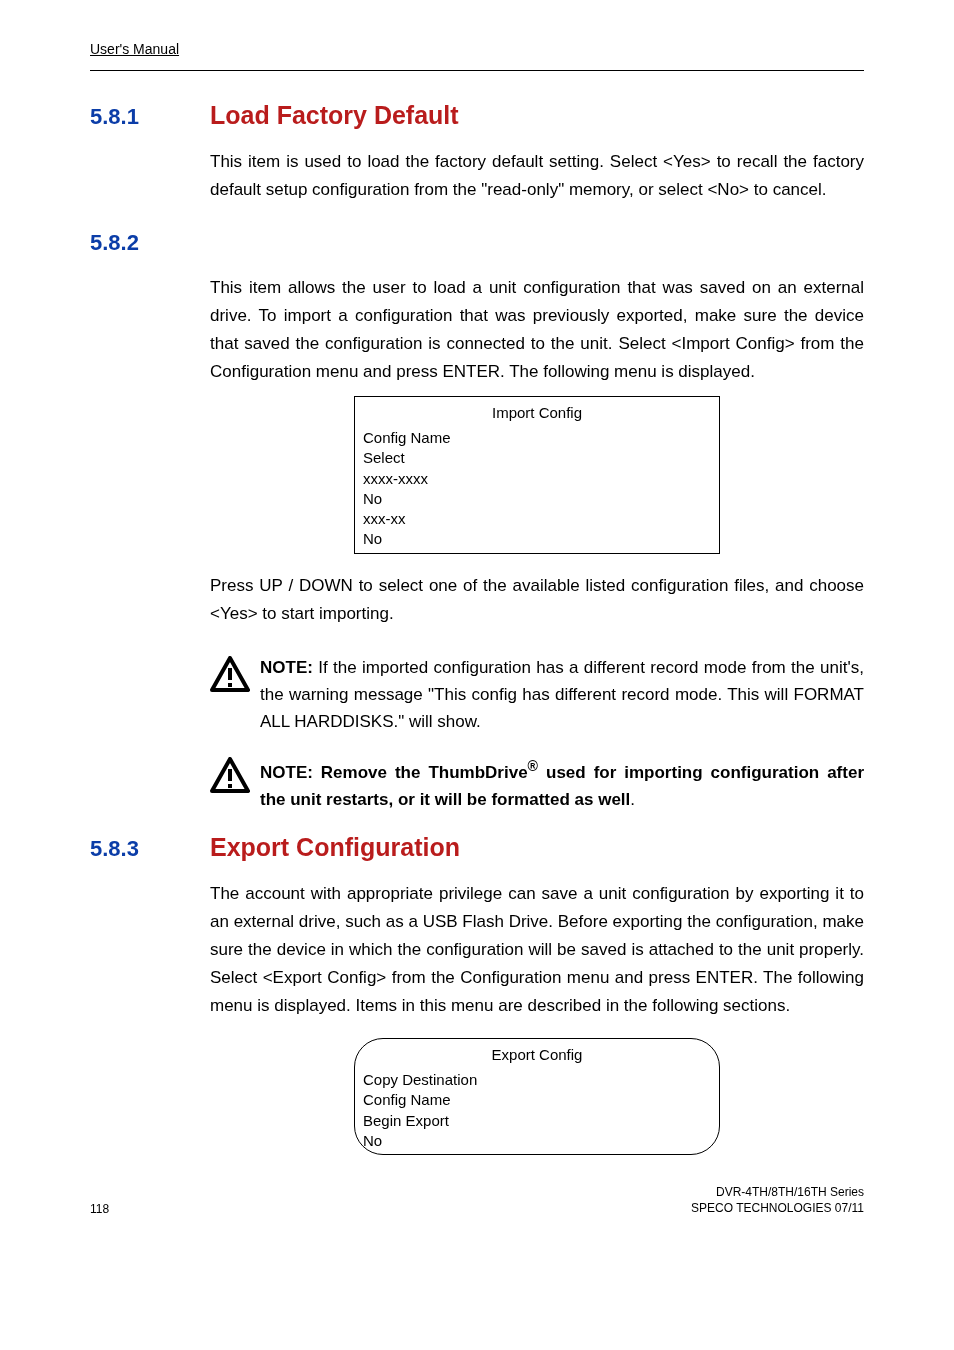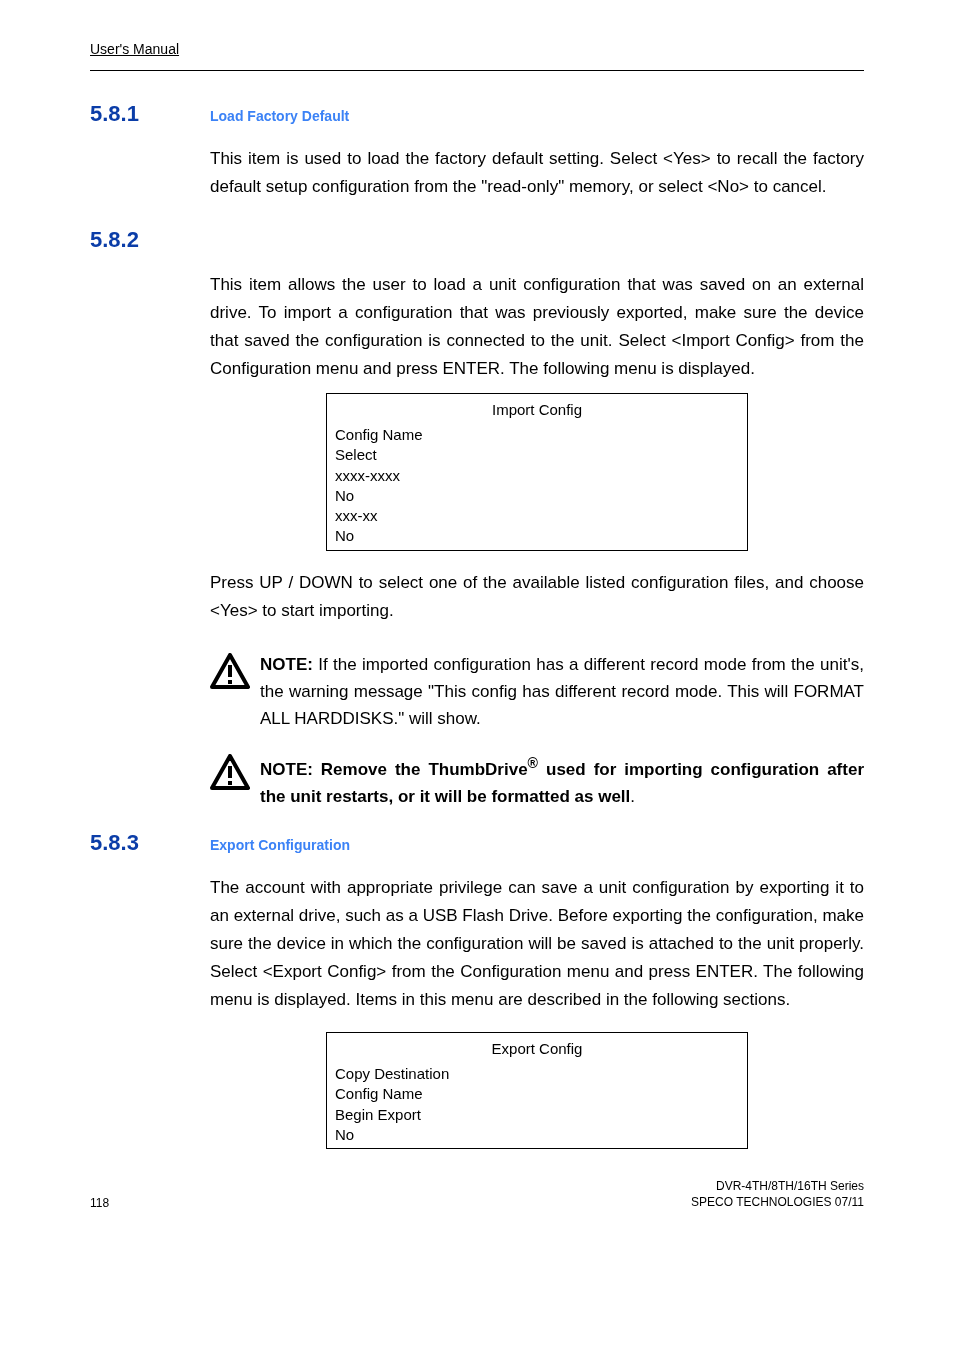--- a/index.html
+++ b/index.html
@@ -26,35 +26,35 @@
     margin-bottom: 18px;
   }
   .section-num {
     font-size: 22px;
     font-weight: bold;
     color: #0b3da8;
     width: 120px;
     flex-shrink: 0;
   }
   .section-title {
-    font-size: 14px;
+    font-size: 25px;
     font-weight: bold;
-    color: #3b82f6;
+    color: #b91c1c;
   }
   .section-body {
     margin-left: 120px;
     font-size: 17px;
     line-height: 1.65;
     text-align: justify;
     margin-bottom: 26px;
   }
   .section-body p { margin-bottom: 0; }
   .table-box {
     border: 1px solid #000;
-    width: 422px;
+    width: 366px;
     margin: 10px auto 18px auto;
     font-size: 15px;
     padding: 2px 8px 3px 8px;
   }
   .table-title {
     text-align: center;
     padding: 2px 0 2px 0;
   }
   .table-row {
     display: flex;
@@ -149,21 +149,21 @@
     <b><span>NOTE: Remove the ThumbDrive</span><sup>®</sup><span> used for importing configuration after the unit restarts, or it will be formatted as well</span></b>.
   </div>
 </div>
 
 <div class="section-row">
   <div class="section-num">5.8.3</div>
   <div class="section-title">Export Configuration</div>
 </div>
 <div class="section-body">
   <p>The account with appropriate privilege can save a unit configuration by exporting it to an external drive, such as a USB Flash Drive. Before exporting the configuration, make sure the device in which the configuration will be saved is attached to the unit properly. Select &lt;Export Config&gt; from the Configuration menu and press ENTER. The following menu is displayed. Items in this menu are described in the following sections.</p>
-  <div class="table-box" style="margin-top:18px;">
+  <div class="table-box" style="margin-top:18px;border-radius:29px;">
     <div class="table-title">Export Config</div>
     <div class="table-row">
       <span>Copy Destination</span>
       <span></span>
     </div>
     <div class="table-row">
       <span>Config Name</span>
       <span></span>
     </div>
     <div class="table-row">

